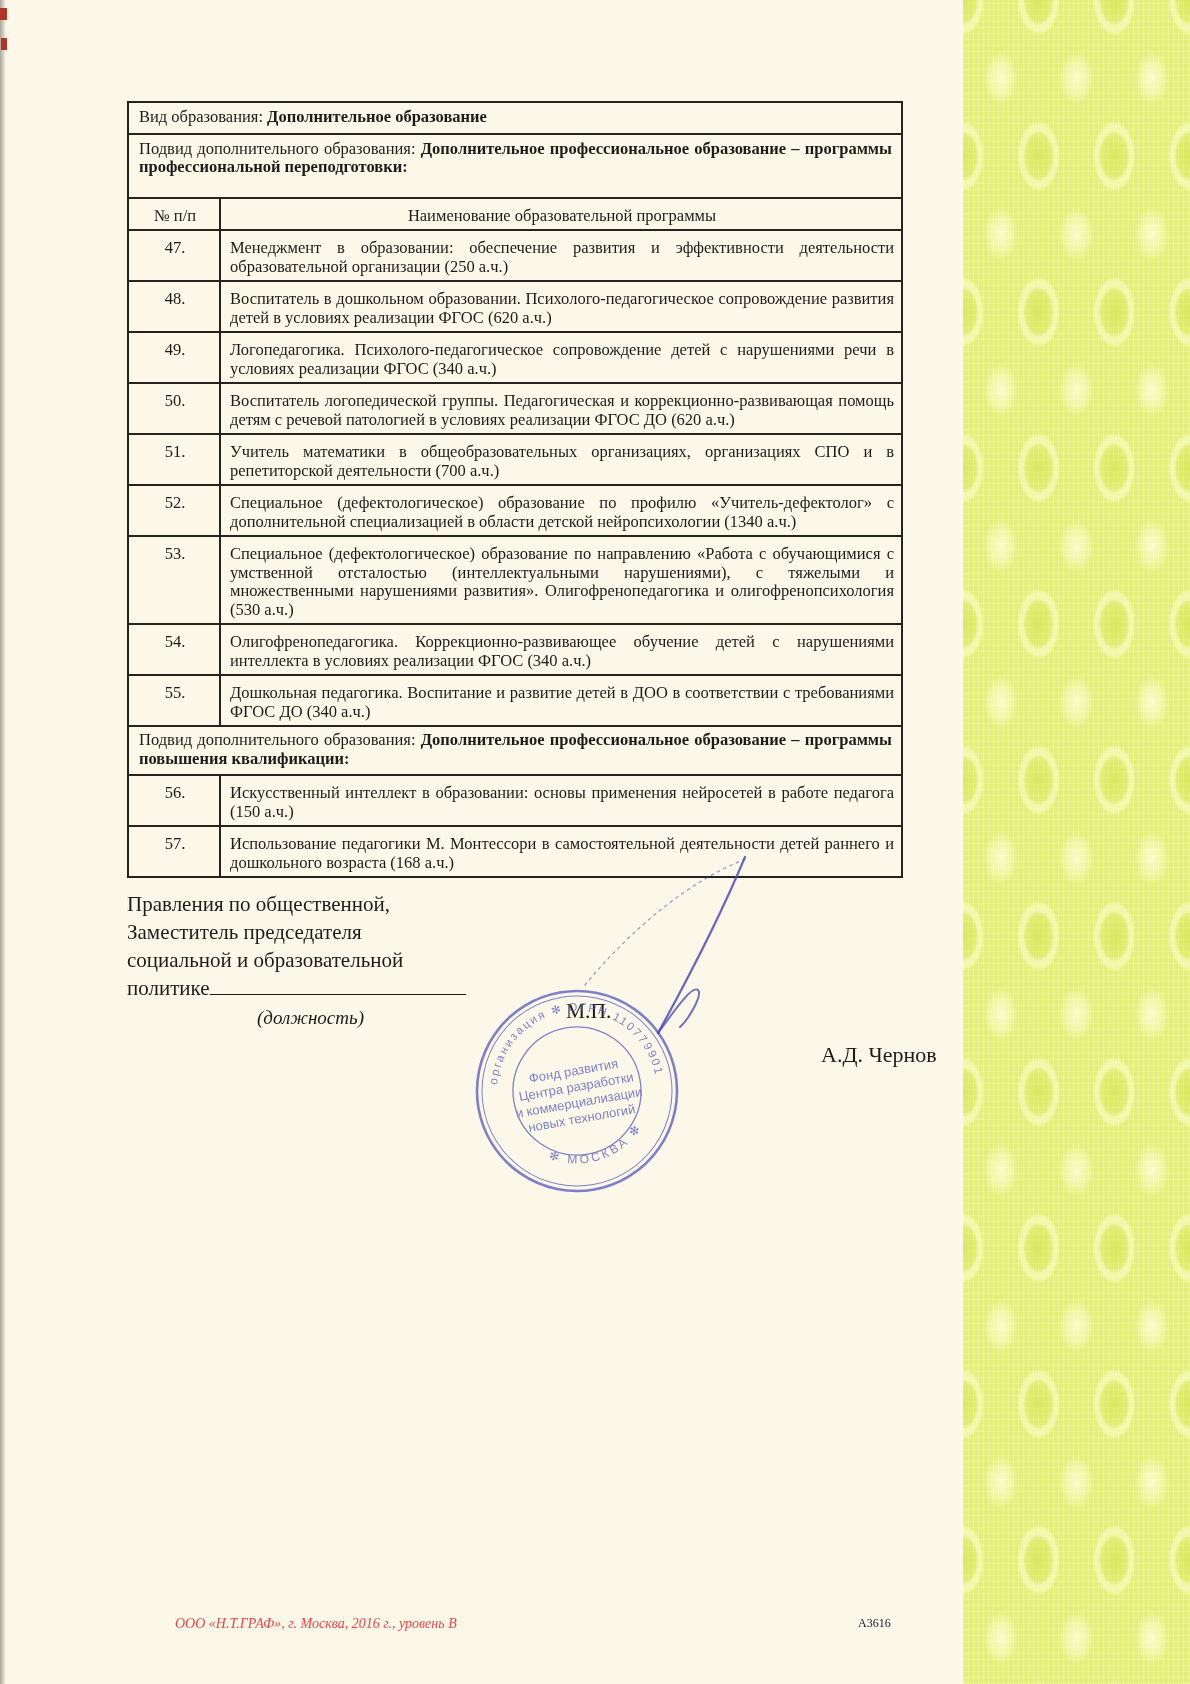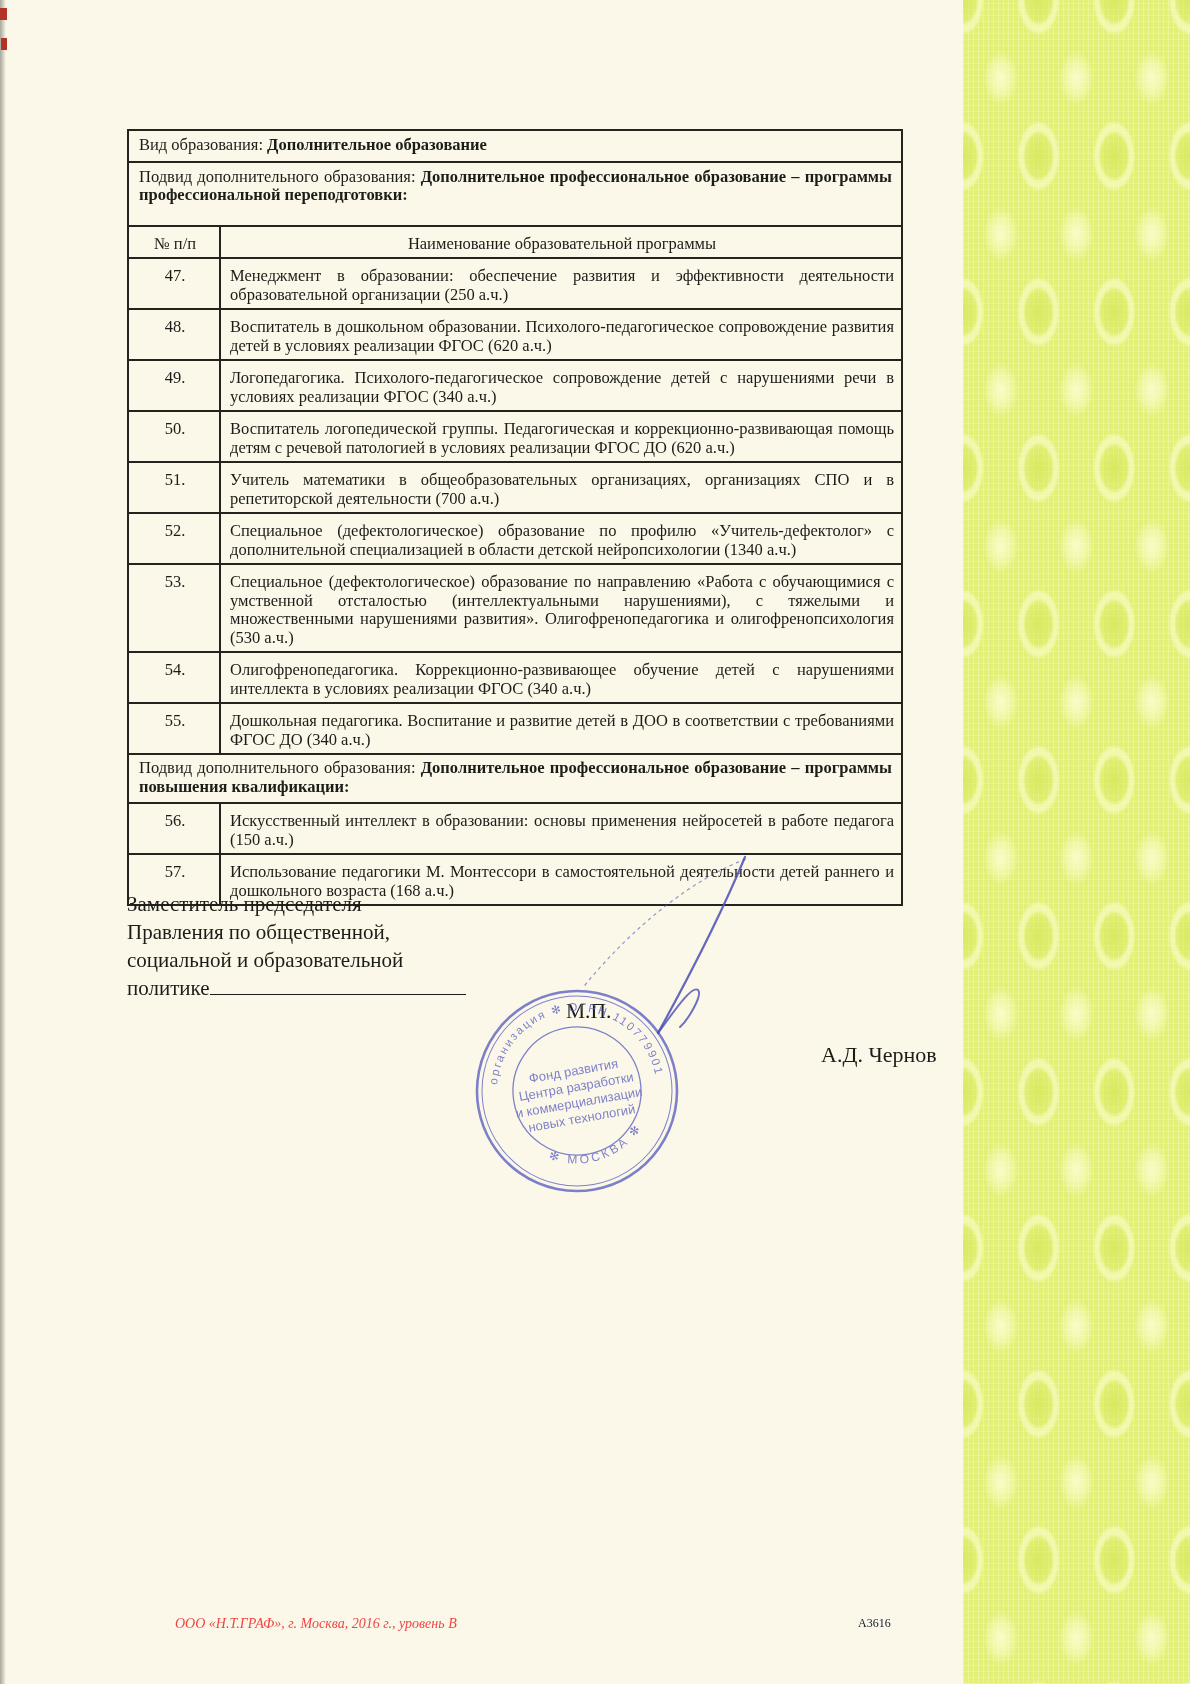--- a/index.html
+++ b/index.html
@@ -19,21 +19,21 @@
     background-image:
       radial-gradient(ellipse 26px 40px at 50% 50%, rgba(250,253,205,0.95) 0%, rgba(250,253,205,0.5) 40%, rgba(228,239,120,0) 68%),
       radial-gradient(ellipse 34px 56px at 50% 50%, rgba(240,248,165,0) 0 38%, rgba(246,251,190,0.75) 46% 55%, rgba(228,239,120,0) 63%),
       radial-gradient(ellipse 30px 46px at 50% 50%, rgba(215,231,92,0.85) 0%, rgba(215,231,92,0) 70%),
       repeating-linear-gradient(90deg, rgba(250,253,215,0.35) 0 1px, rgba(250,253,215,0) 1px 5px),
       repeating-linear-gradient(0deg, rgba(250,253,215,0.28) 0 1px, rgba(250,253,215,0) 1px 6px);
     background-size:75.6px 156px,75.6px 156px,75.6px 156px,auto,auto;
     background-position:0 0,37.8px 78px,37.8px 78px,0 0,0 0;
   }
   
-  .doc-table-wrap{position:absolute;left:127px;top:129px;width:776px;}
+  .doc-table-wrap{position:absolute;left:127px;top:101px;width:776px;}
   table.doc{border-collapse:collapse;width:776px;}
   table.doc td,table.doc th{
     border:2px solid #24241f;
     font-size:16.5px;line-height:18.5px;
     padding:8px 7px 4px 9px;
     vertical-align:top;
   }
   .cell-head{font-size:18px;line-height:24px;padding:5px 9px 6px 10px !important;}
   .cell-subhead{font-size:18px;line-height:27px;text-align:justify;text-align-last:left;
     padding:5px 9px 20px 10px !important;}
@@ -127,24 +127,25 @@
         </tr>
     <tr>
           <td class="num">57.</td>
           <td class="name">Использование педагогики М. Монтессори в самостоятельной деятельности детей раннего и дошкольного возраста (168 а.ч.)</td>
         </tr>
   </tbody>
     </table>
 </div>
 
 <div class="sig-block">
+  <div>Правления по общественной,</div>
   <div>Заместитель председателя</div>
-  <div>Правления по общественной,</div>
   <div>социальной и образовательной</div>
   <div><span>политике</span><span class="sig-underline"></span></div>
+  <div class="sig-caption">(должность)</div>
 </div>
 
 <div class="mp">М.П.</div>
 <div class="signer">А.Д. Чернов</div>
 
 <svg class="stamp" viewBox="0 0 212 212">
   <g opacity="0.78" transform="rotate(-10 106 106)">
     <circle cx="106" cy="106" r="100" fill="none" stroke="#5a5fc0" stroke-width="2.6"></circle>
     <circle cx="106" cy="106" r="95" fill="none" stroke="#5a5fc0" stroke-width="1"></circle>
     <circle cx="106" cy="106" r="64" fill="none" stroke="#5a5fc0" stroke-width="1.3"></circle>

